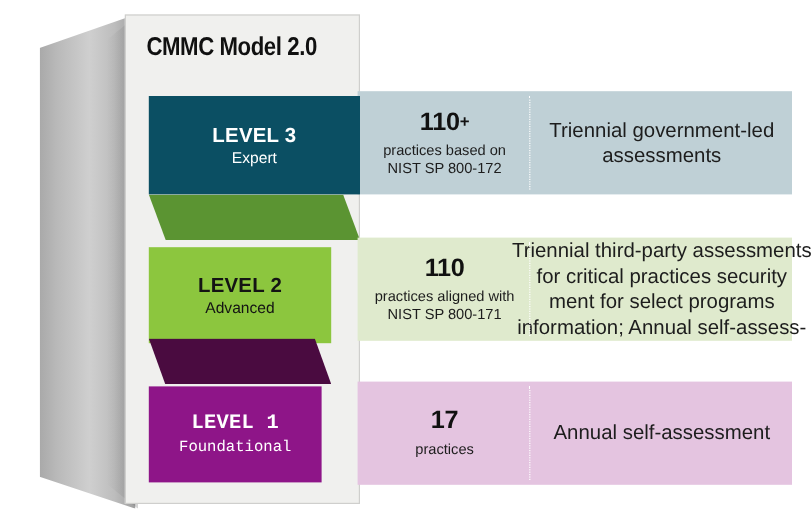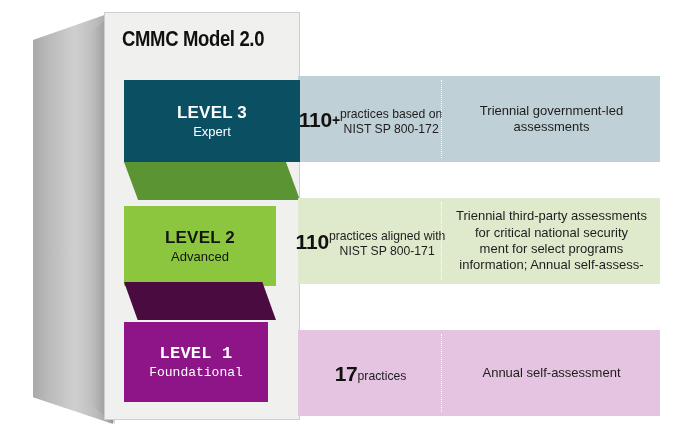--- a/index.html
+++ b/index.html
@@ -60,31 +60,31 @@
   .ribbon{position:absolute;}
   #rib32{left:124px;top:162px;width:176px;height:38px;background:#5b9432;
          clip-path:polygon(0% 0%, 92% 0%, 100% 100%, 8% 100%);}
   #rib21{left:124px;top:282px;width:152px;height:38px;background:#4a0b40;
          clip-path:polygon(0% 0%, 91% 0%, 100% 100%, 9% 100%);}
 
   
   .row{position:absolute;left:298px;width:362px;display:flex;}
   #row3{top:76px;height:86px;background:#bfd0d6;}
   #row2{top:198px;height:86px;background:#dfeacd;}
-  #row1{top:318px;height:86px;background:#e4c4e0;margin-top:12px;}
+  #row1{top:318px;height:86px;background:#e4c4e0;}
 
-  .cell{display:flex;align-items:center;justify-content:center;
+  .cell{display:flex;flex-direction:column;align-items:center;justify-content:center;
         text-align:center;box-sizing:border-box;}
   .cell-model{width:145px;padding:0 6px;}
   .cell-assess{width:217px;padding:0 12px;}
 
   .num{font-size:21px;font-weight:700;color:#111;line-height:1;letter-spacing:-.2px;}
   .num .plus{font-size:14px;font-weight:700;vertical-align:2px;}
   .desc{font-size:12.2px;color:#1d1d1d;line-height:1.22;margin-top:6px;}
-  .assess-txt{font-size:13px;color:#1d1d1d;line-height:1.26;}
+  .assess-txt{font-size:17px;color:#1d1d1d;line-height:1.26;}
 
   .vdash{
     position:absolute;left:143px;top:4px;width:0;height:78px;
     border-left:1.5px dotted #ffffff;
   }
 
   .nowrap-line{display:block;white-space:nowrap;}
 </style>
 </head>
 <body>
@@ -128,21 +128,21 @@
     <div class="cell cell-model">
       <div class="num"><span>110</span><span class="plus"></span></div>
       <div class="desc">
         <span class="nowrap-line">practices aligned with</span>
         <span class="nowrap-line">NIST SP 800-171</span>
       </div>
     </div>
     <div class="cell cell-assess">
       <div class="assess-txt">
         <span class="nowrap-line">Triennial third-party assessments</span>
-        <span class="nowrap-line">for critical national security</span>
+        <span class="nowrap-line">for critical practices security</span>
         <span class="nowrap-line">ment for select programs</span>
         <span class="nowrap-line">information; Annual self-assess-</span>
       </div>
     </div>
     <div class="vdash"></div>
   </div>
 
   <div class="lvl" id="lvl2">
     <div class="big">LEVEL 2</div>
     <div class="sub">Advanced</div>

